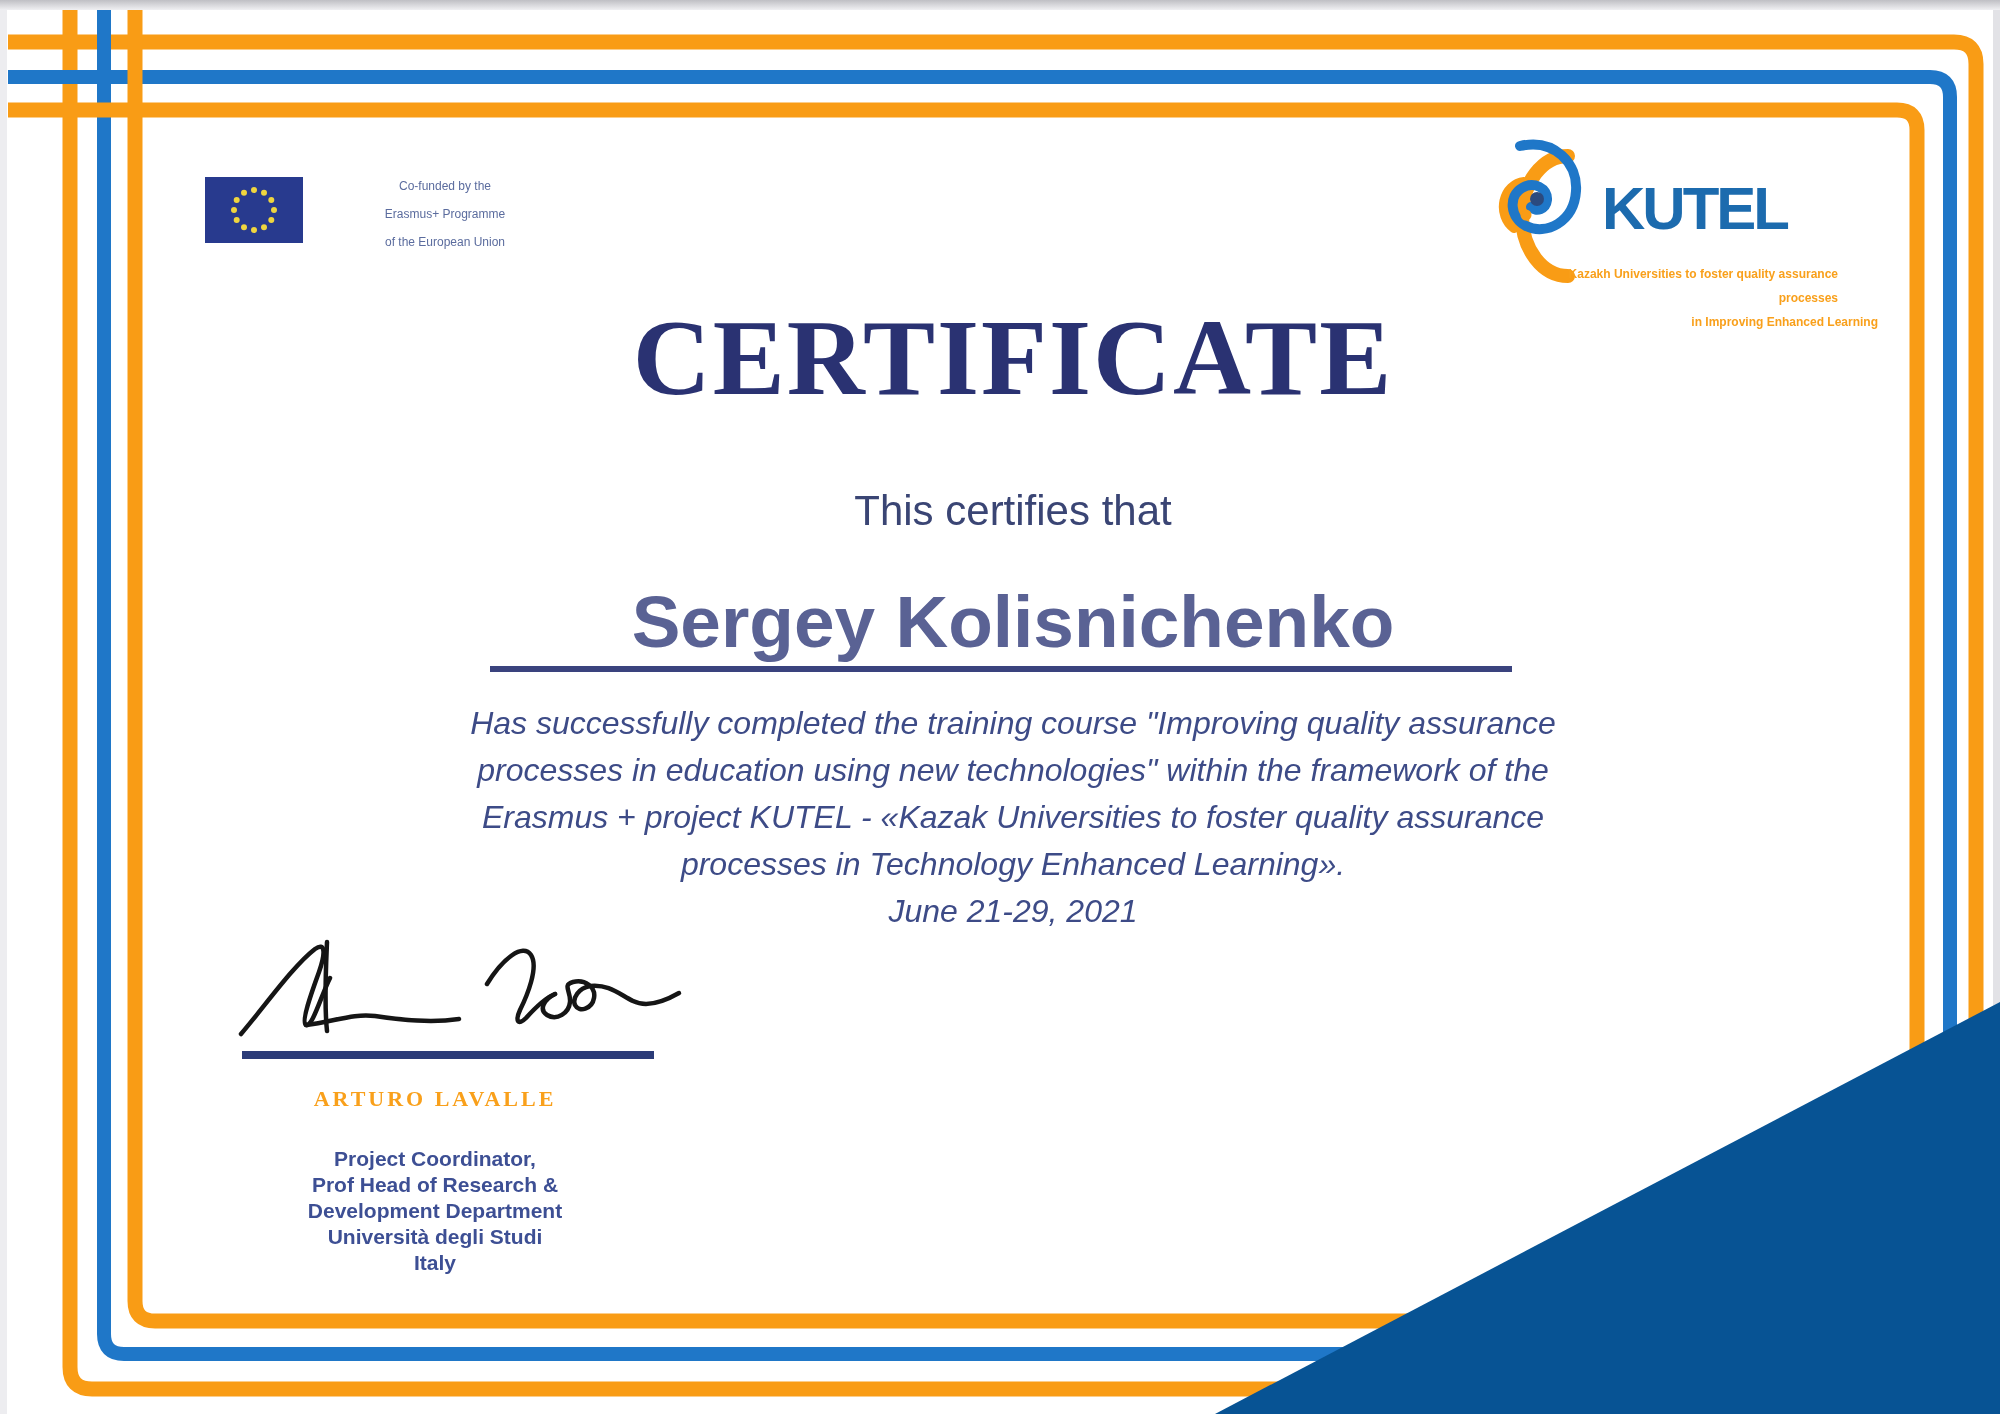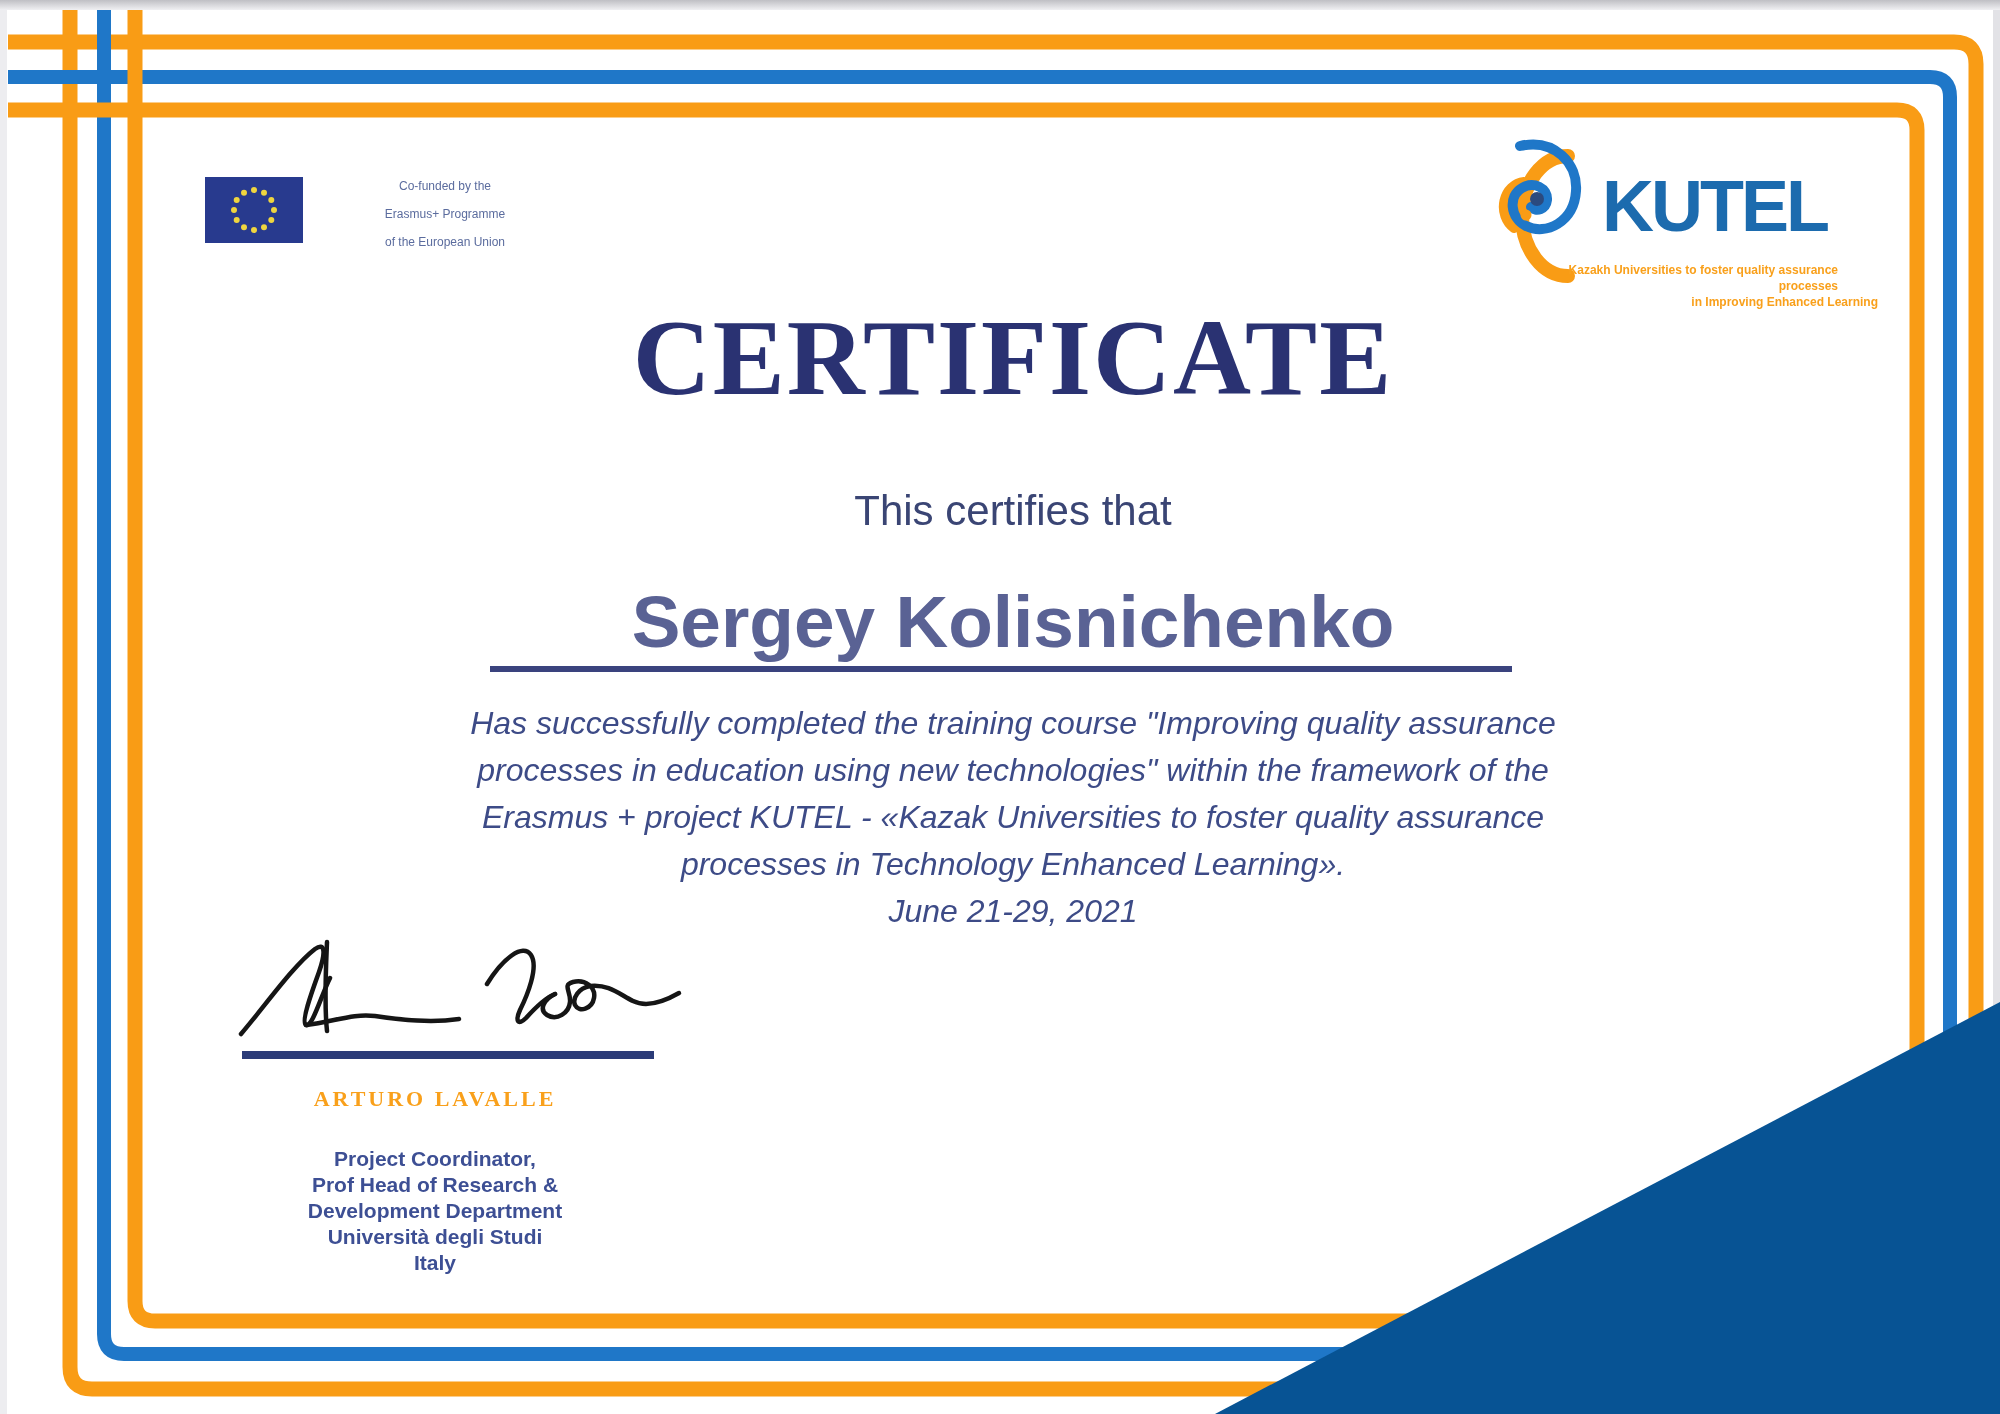--- a/index.html
+++ b/index.html
@@ -15,24 +15,24 @@
   .edge-right{position:absolute;left:1993px;top:0;width:7px;height:1414px;z-index:1;background:#e2e2e6;}
   
   .border-svg{position:absolute;left:0;top:0;z-index:2;}
   .triangle-svg{position:absolute;left:0;top:0;z-index:5;}
   .content{position:absolute;left:0;top:0;width:2000px;height:1414px;z-index:3;}
   
   .eu-flag{position:absolute;left:205px;top:177px;}
   .eu-credit{position:absolute;left:325px;top:172px;width:240px;text-align:center;
     font-size:12px;line-height:28px;color:var(--eu_text_slate,#5B6C9E);font-weight:normal;}
   .kutel-swirl{position:absolute;left:1480px;top:136px;}
-  .kutel-wordmark{position:absolute;left:1602px;top:172px;font-size:72px;font-weight:bold;
+  .kutel-wordmark{position:absolute;left:1602px;top:180px;font-size:60px;font-weight:bold;
     letter-spacing:-3px;line-height:0.95;color:var(--kutel_blue,#1C6BAE);}
   .kutel-tagline{position:absolute;left:1518px;top:262px;width:360px;text-align:right;
-    font-size:12px;font-weight:bold;line-height:16px;color:var(--accent_orange,#F9A01B);}
+    font-size:12px;font-weight:bold;line-height:24px;color:var(--accent_orange,#F9A01B);}
   .kutel-tagline .l1{margin-right:40px;}
   
   .cline{position:absolute;left:0;width:2026px;text-align:center;}
   .title{top:304px;font-family:"Liberation Serif",serif;font-weight:bold;font-size:108px;
     letter-spacing:2px;color:var(--title_navy,#2A3272);line-height:1;}
   .subtitle{top:486px;font-size:42px;color:var(--subtitle_navy,#3A4574);line-height:1.2;}
   .name{top:582px;font-size:73px;font-weight:bold;color:var(--name_slate,#5A6294);line-height:1.1;}
   .name-underline{position:absolute;left:490px;top:666px;width:1022px;height:6px;
     background:var(--underline_navy,#3A437E);}
   .body{top:700px;font-style:italic;font-size:32px;line-height:47px;

